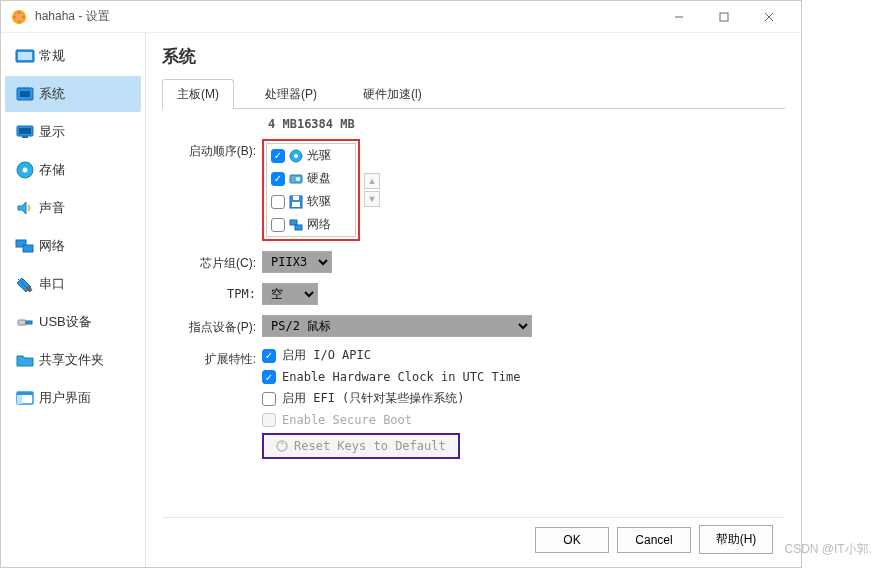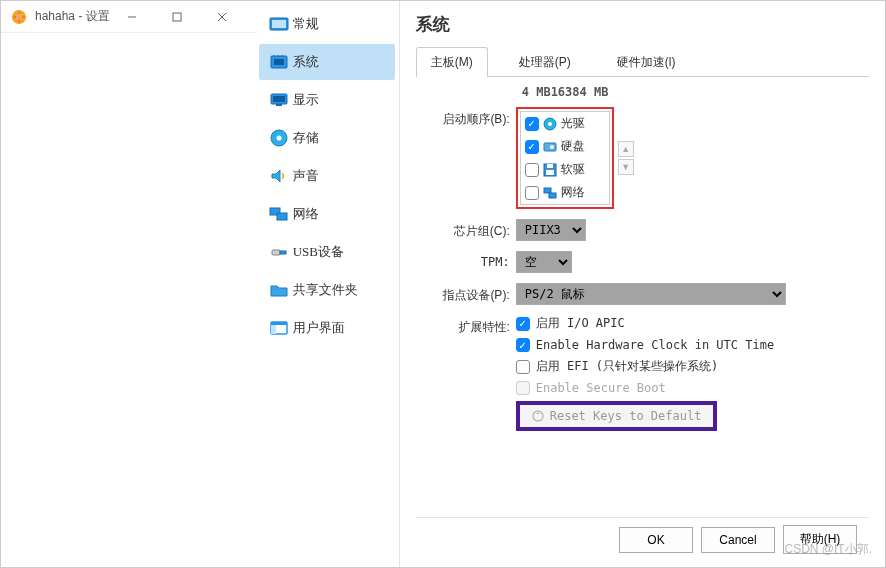--- a/index.html
+++ b/index.html
@@ -1,27 +1,27 @@
 <!DOCTYPE html>
 <html><head>
 <meta charset="utf-8">
 <style>
 * { box-sizing: border-box; margin: 0; padding: 0; }
 body { font-family: "Microsoft YaHei", "Segoe UI", sans-serif; font-size: 12px; background: #fff; color: #333; }
-.window { width: 886px; height: 568px; border: 1px solid #ccc; display: flex; flex-direction: row; }
+.window { width: 802px; height: 568px; border: 1px solid #ccc; display: flex; flex-direction: column; }
 .titlebar { height: 32px; display: flex; align-items: center; padding: 0 10px; border-bottom: 1px solid #eee; }
 .titlebar .logo { width: 16px; height: 16px; margin-right: 8px; }
 .titlebar .title { flex: 1; font-size: 12px; color: #555; }
 .titlebar .btn { width: 45px; height: 30px; display: flex; align-items: center; justify-content: center; color: #666; }
 .body { flex: 1; display: flex; overflow: hidden; }
 .sidebar { width: 145px; border-right: 1px solid #e5e5e5; padding: 5px 4px; }
 .side-item { display: flex; align-items: center; height: 36px; padding: 0 6px; cursor: pointer; border-radius: 2px; margin-bottom: 2px; }
 .side-item.selected { background: #bfe0f7; }
 .side-item .sicon { width: 28px; display: flex; align-items: center; justify-content: center; }
-.side-item .slabel { font-size: 13px; font-family: Liberation Serif, serif; }
+.side-item .slabel { font-size: 13px; }
 .main { flex: 1; padding: 12px 16px 6px 16px; display: flex; flex-direction: column; overflow: hidden; }
 .main h2 { font-size: 17px; font-weight: 600; margin-bottom: 10px; }
 .tabs { display: flex; border-bottom: 1px solid #ccc; gap: 16px; }
 .tab { padding: 6px 14px; font-size: 12px; cursor: pointer; border: 1px solid transparent; border-bottom: none; position: relative; top: 1px; }
 .tab.active { border-color: #ccc; background: #fff; border-radius: 3px 3px 0 0; }
 .form { padding: 14px 6px 0 6px; flex: 1; overflow: auto; }
 .row { display: flex; align-items: flex-start; margin-bottom: 10px; font-size: 12px; }
 .rlabel { width: 94px; text-align: right; padding-right: 6px; padding-top: 4px; }
 .rcontrol { flex: 1; display: flex; align-items: center; flex-wrap: wrap; }
 .slider-track { position: relative; height: 14px; width: 500px; border-radius: 2px; background: linear-gradient(to right, #3a9b3a 0%, #5bbf5b 35%, #a0d060 53%, #e8b050 58%, #e89080 68%, #e89080 100%); }
@@ -33,21 +33,21 @@
 .boot-box { border: 2px solid #e03030; padding: 2px; }
 .boot-list { border: 1px solid #ccc; width: 90px; }
 .boot-item { display: flex; align-items: center; padding: 3px 4px; gap: 4px; }
 .cb { width: 14px; height: 14px; border: 1px solid #888; border-radius: 3px; display: inline-flex; align-items: center; justify-content: center; font-size: 10px; color: #fff; flex-shrink: 0; }
 .cb.checked { background: #0a84ff; border-color: #0a84ff; }
 .cb.disabled { border-color: #ccc; background: #f5f5f5; }
 .arrow-btns { display: flex; flex-direction: column; gap: 2px; margin-left: 4px; }
 .arrow-btn { width: 16px; height: 16px; border: 1px solid #ccc; display: flex; align-items: center; justify-content: center; font-size: 9px; color: #aaa; background: #f8f8f8; }
 select, .select { border: 1px solid #aaa; padding: 2px 4px; font-size: 12px; background: #a3a3a3; font-family: inherit; }
 .checkline { display: flex; align-items: center; gap: 6px; margin-bottom: 6px; }
-.btn-reset { border: 4px solid #4c1d95; background: #f5f5f5; padding: 4px 12px; color: #999; display: inline-flex; align-items: center; gap: 6px; font-family: monospace; font-size: 12px; }
+.btn-reset { border: 2px solid #4c1d95; background: #f5f5f5; padding: 4px 12px; color: #999; display: inline-flex; align-items: center; gap: 6px; font-family: monospace; font-size: 12px; }
 .footer { height: 44px; border-top: 1px solid #e5e5e5; display: flex; align-items: center; justify-content: flex-end; padding: 8px 12px; gap: 8px; }
 .fbtn { min-width: 74px; padding: 5px 14px; border: 1px solid #aaa; background: #fdfdfd; cursor: pointer; font-size: 12px; }
 .watermark { position: absolute; right: 14px; bottom: 10px; color: rgba(120,120,120,0.5); font-size: 12px; }
 .disabled-text { color: #aaa; }
 .mono { font-family: "Consolas", monospace; }
 </style>
 </head>
 <body>
 
 <div class="window">
@@ -130,20 +130,29 @@
         <span class="slabel">声音</span>
       </div>
       <div class="side-item">
         <span class="sicon">
             <svg width="20" height="16">
               <rect x="1" y="2" width="10" height="7" fill="#2896e8" stroke="#1a6bb0"></rect>
               <rect x="8" y="7" width="10" height="7" fill="#2896e8" stroke="#1a6bb0"></rect>
             </svg>
           </span>
         <span class="slabel">网络</span>
+      </div>
+      <div class="side-item">
+        <span class="sicon">
+            <svg width="20" height="16">
+              <path d="M3 3 L13 13 M2 7 L7 2 L16 11 L11 16 Z" fill="#2896e8" stroke="#1a6bb0"></path>
+              <rect x="11" y="11" width="6" height="4" fill="#666" transform="rotate(45 14 13)"></rect>
+            </svg>
+          </span>
+        <span class="slabel">串口</span>
       </div>
       <div class="side-item">
         <span class="sicon">
             <svg width="20" height="16">
               <rect x="3" y="6" width="8" height="5" rx="1" fill="#d0d0d0" stroke="#888"></rect>
               <rect x="11" y="7" width="6" height="3" fill="#2896e8" stroke="#1a6bb0"></rect>
             </svg>
           </span>
         <span class="slabel">USB设备</span>
       </div>

